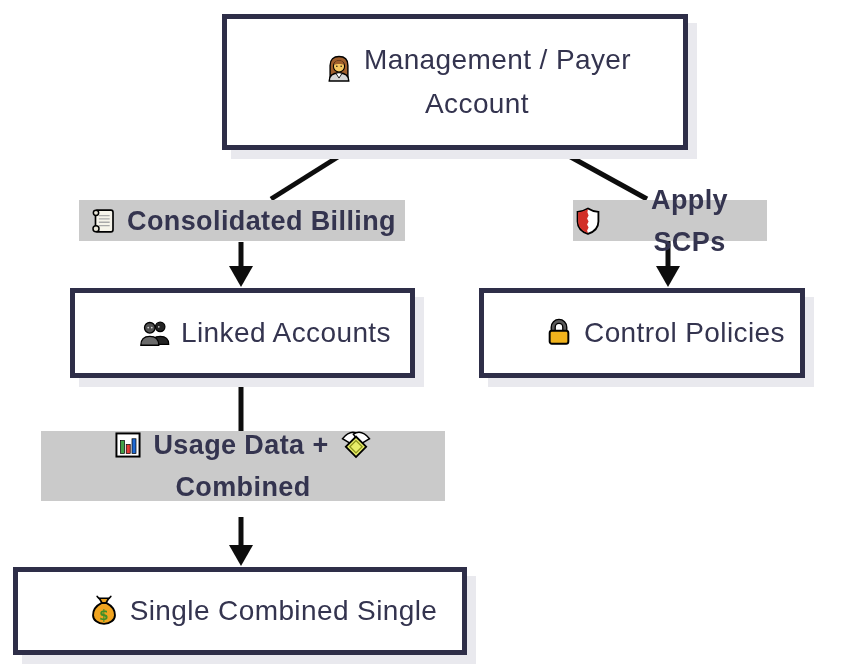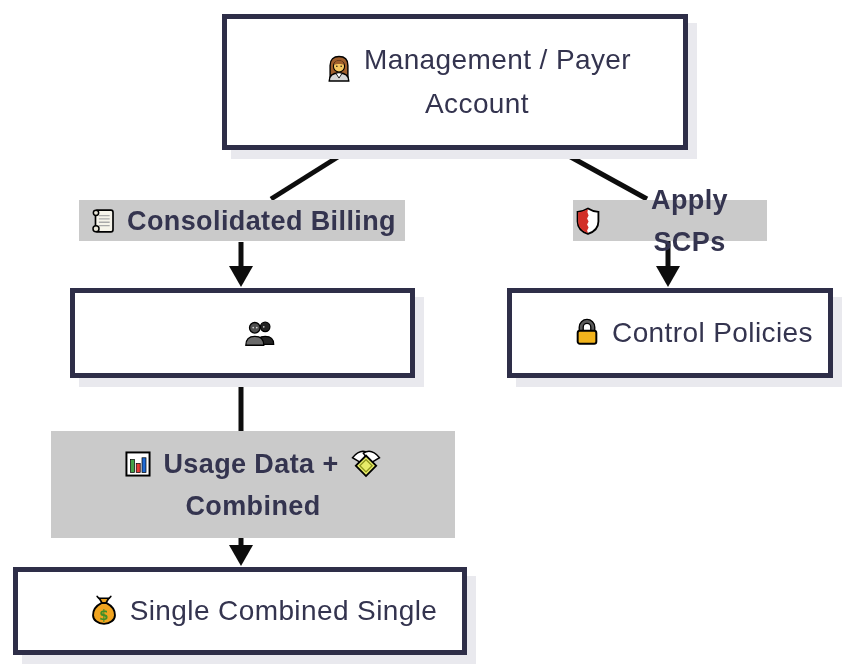--- a/index.html
+++ b/index.html
@@ -100,37 +100,38 @@
         <svg width="34" height="34" viewBox="0 0 36 36">
           <circle cx="23.5" cy="11.5" r="5" fill="#242424" stroke="#000" stroke-width="1.3"></circle>
           <circle cx="22" cy="11.5" r="0.9" fill="#cfcfcf"></circle>
           <path d="M14.5 30 q0 -8.5 9 -8.5 q9 0 9 8.5 z" fill="#242424" stroke="#000" stroke-width="1.3"></path>
           <circle cx="12.5" cy="12.5" r="5.6" fill="#4f4f4f" stroke="#000" stroke-width="1.4"></circle>
           <circle cx="10.8" cy="12.3" r="0.9" fill="#d8d8d8"></circle>
             <circle cx="14.6" cy="12.3" r="0.9" fill="#d8d8d8"></circle>
           <path d="M3 31 q0 -9.5 9.5 -9.5 q9.5 0 9.5 9.5 z" fill="#6b6b6b" stroke="#000" stroke-width="1.4"></path>
         </svg>
       </span>
+      <span>Linked Accounts</span>
     </div>
   </div>
 
-  <div class="node" style="left:507px;top:288px;width:326px;height:90px;">
+  <div class="node" style="left:479px;top:288px;width:326px;height:90px;">
     <div class="tag-line">
       <span class="icon">
         <svg width="32" height="32" viewBox="0 0 36 36">
           <path d="M11.5 16.5 V11.5 a6.5 6.5 0 0 1 13 0 V16.5" fill="none" stroke="#000" stroke-width="6"></path>
           <path d="M11.5 16.5 V11.5 a6.5 6.5 0 0 1 13 0 V16.5" fill="none" stroke="#5a5a5a" stroke-width="3"></path>
           <rect x="7.5" y="15.5" width="21" height="14.5" rx="2.5" fill="#f1b31c" stroke="#000" stroke-width="2.2"></rect>
         </svg>
       </span>
       <span>Control Policies</span>
     </div>
   </div>
 
-  <div class="tag" style="left:51px;top:431px;width:404px;height:107px;">
+  <div class="tag" style="left:41px;top:431px;width:404px;height:70px;">
     <div class="tag-line">
       <span class="icon">
         <svg width="32" height="32" viewBox="0 0 36 36">
           <rect x="5" y="5" width="26" height="26" fill="#fff" stroke="#000" stroke-width="2.2"></rect>
           <rect x="9.5" y="13" width="4.5" height="14.5" fill="#43a047" stroke="#000" stroke-width="0.8"></rect>
           <rect x="16" y="17.5" width="4.5" height="10" fill="#e53935" stroke="#000" stroke-width="0.8"></rect>
           <rect x="22.5" y="11" width="4.5" height="16.5" fill="#1e69d2" stroke="#000" stroke-width="0.8"></rect>
         </svg>
       </span>
       <span>Usage Data +</span>

